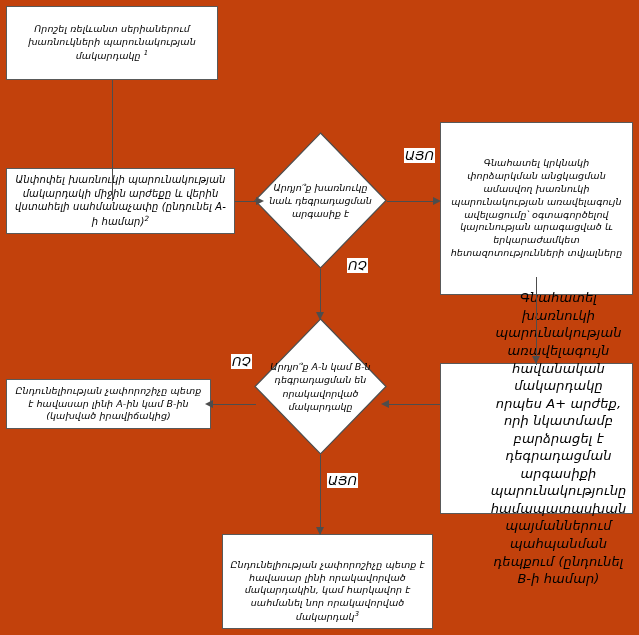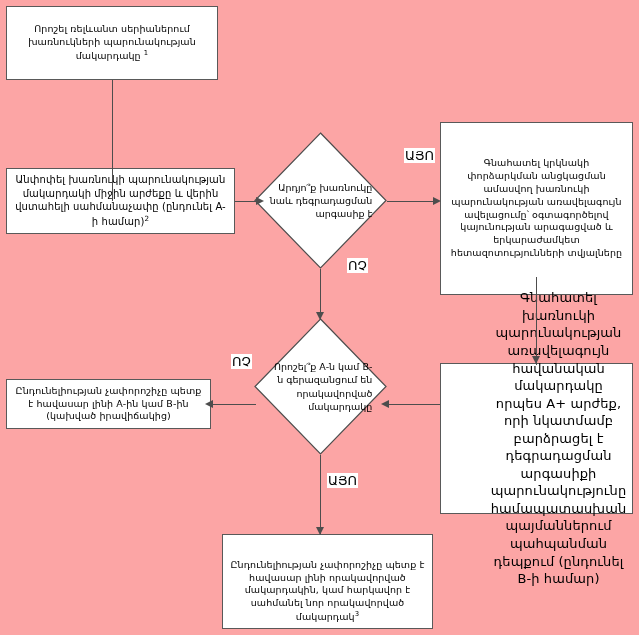--- a/index.html
+++ b/index.html
@@ -7,22 +7,23 @@
     padding: 0;
     background: #ffffff;
   }
   body {
     font-family: "DejaVu Sans", "Liberation Sans", sans-serif;
   }
   #canvas {
     position: relative;
     width: 639px;
     height: 635px;
-    background: #fca5a5;
+    background: #c2410c;
     overflow: hidden;
+    font-style: italic;
   }
   .node {
     position: absolute;
     box-sizing: border-box;
     border: 1px solid #595959;
     background: #ffffff;
     display: flex;
     align-items: center;
     justify-content: center;
     text-align: center;
@@ -53,21 +54,21 @@
     justify-content: center;
   }
   .diamond .dshape {
     position: absolute;
     left: 0; top: 0;
     width: 100%; height: 100%;
   }
   .diamond .dtxt {
     position: relative;
     z-index: 2;
-    text-align: right;
+    text-align: center;
     font-size: 9.5px;
     line-height: 1.4;
     color: #000;
     width: 78%;
   }
   #dia-1 { left: 254px; top: 132px; width: 133px; height: 137px; }
   #dia-2 { left: 254px; top: 318px; width: 133px; height: 137px; }
 
   
   .ln {
@@ -148,21 +149,21 @@
     <svg class="dshape" viewBox="0 0 133 137" preserveAspectRatio="none">
       <polygon points="66.5,1 132,68.5 66.5,136 1,68.5" fill="#ffffff" stroke="#4d4d4d" stroke-width="1.2"></polygon>
     </svg>
     <span class="dtxt">Արդյո՞ք խառնուկը նաև դեգրադացման արգասիք է</span>
   </div>
 
   <div class="diamond" id="dia-2">
     <svg class="dshape" viewBox="0 0 133 137" preserveAspectRatio="none">
       <polygon points="66.5,1 132,68.5 66.5,136 1,68.5" fill="#ffffff" stroke="#4d4d4d" stroke-width="1.2"></polygon>
     </svg>
-    <span class="dtxt">Որոշել՞ք A-ն կամ B-ն գերազանցում են որակավորված մակարդակը</span>
+    <span class="dtxt">Արդյո՞ք A-ն կամ B-ն դեգրադացման են որակավորված մակարդակը</span>
   </div>
 
   <div class="ln v" style="left:112px; top:80px; height:121px;"></div>
 
   <div class="ln h" style="left:235px; top:201px; width:24px;"></div>
   <div class="arrow right" style="left:256px; top:196.5px;"></div>
 
   <div class="ln h" style="left:387px; top:201px; width:51px;"></div>
   <div class="arrow right" style="left:433px; top:196.5px;"></div>
 

